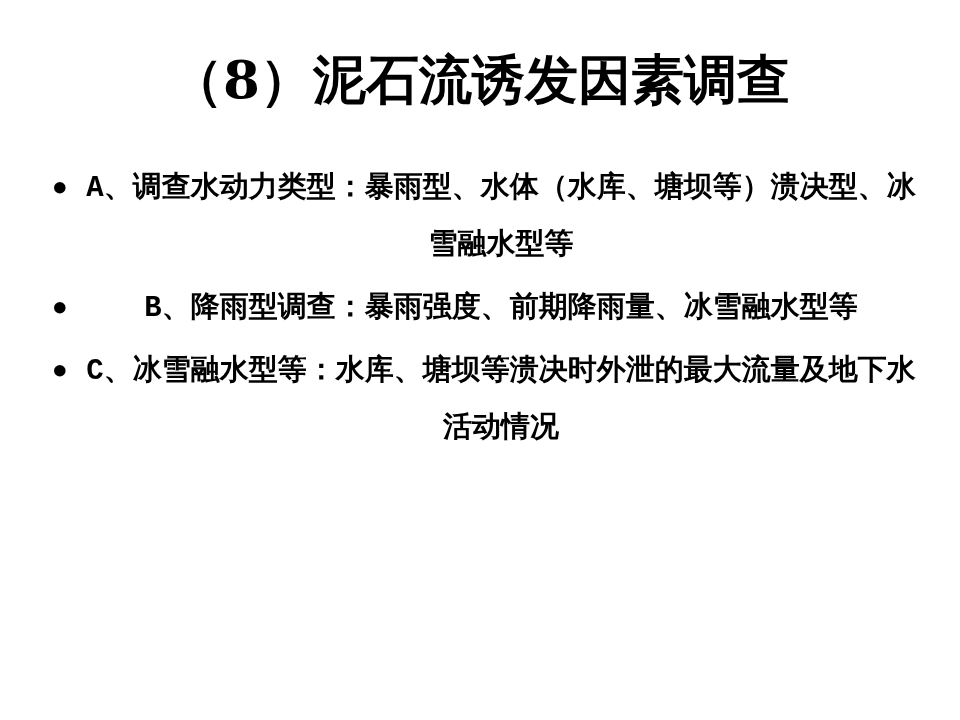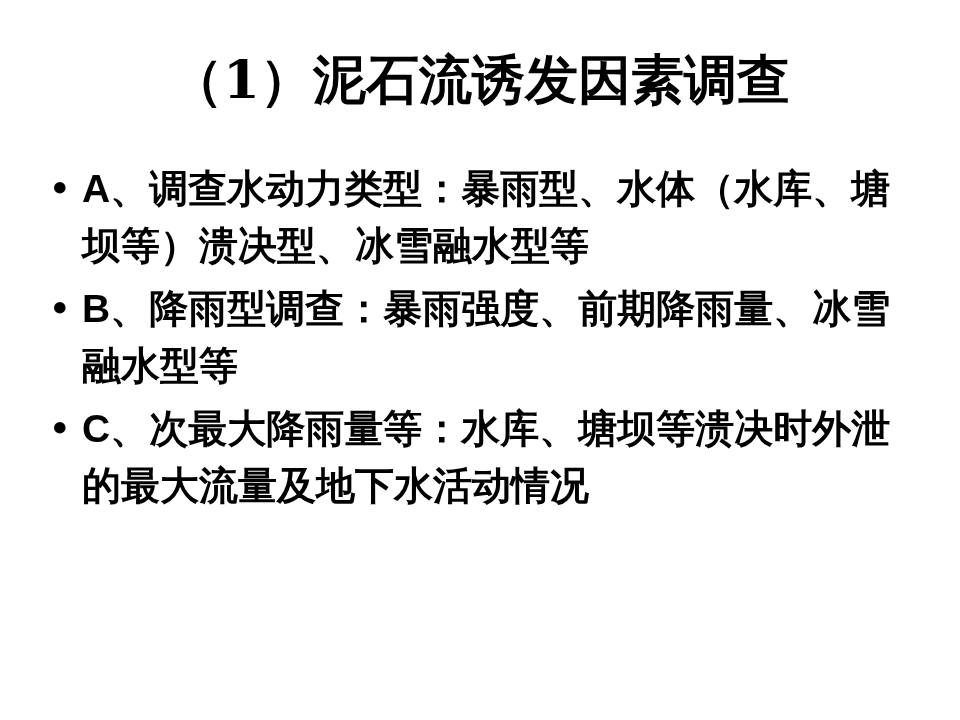--- a/index.html
+++ b/index.html
@@ -51,48 +51,49 @@
   .bullet-dot {
     flex: 0 0 auto;
     width: 34px;
     font-size: 40px;
     line-height: 56px;
     text-align: left;
     font-family: "DejaVu Serif", "Liberation Serif", serif;
   }
   .bullet-text {
     flex: 1 1 auto;
-    font-size: 39px;
+    font-size: 29px;
     line-height: 57px;
     font-weight: 700;
-    font-family: Liberation Sans, sans-serif;
+    font-family: Liberation Mono, monospace;
     text-indent: 0;
     letter-spacing: 0px;
     word-break: break-word;
+    text-align: center;
   }
 </style>
 </head>
 <body>
 
 <div class="slide">
 
-  <div class="slide-title">（1）泥石流诱发因素调查</div>
+  <div class="slide-title">（8）泥石流诱发因素调查</div>
 
   <ul class="body-list">
 
     <li class="bullet-item">
       <span class="bullet-dot">•</span>
       <span class="bullet-text">A、调查水动力类型：暴雨型、水体（水库、塘坝等）溃决型、冰雪融水型等</span>
     </li>
 
     <li class="bullet-item">
       <span class="bullet-dot">•</span>
       <span class="bullet-text">B、降雨型调查：暴雨强度、前期降雨量、冰雪融水型等</span>
     </li>
 
     <li class="bullet-item">
       <span class="bullet-dot">•</span>
-      <span class="bullet-text">C、次最大降雨量等：水库、塘坝等溃决时外泄的最大流量及地下水活动情况</span>
+      <span class="bullet-text">C、冰雪融水型等：水库、塘坝等溃决时外泄的最大流量及地下水活动情况</span>
     </li>
 
   </ul>
 
 </div>
 
 </body></html>

